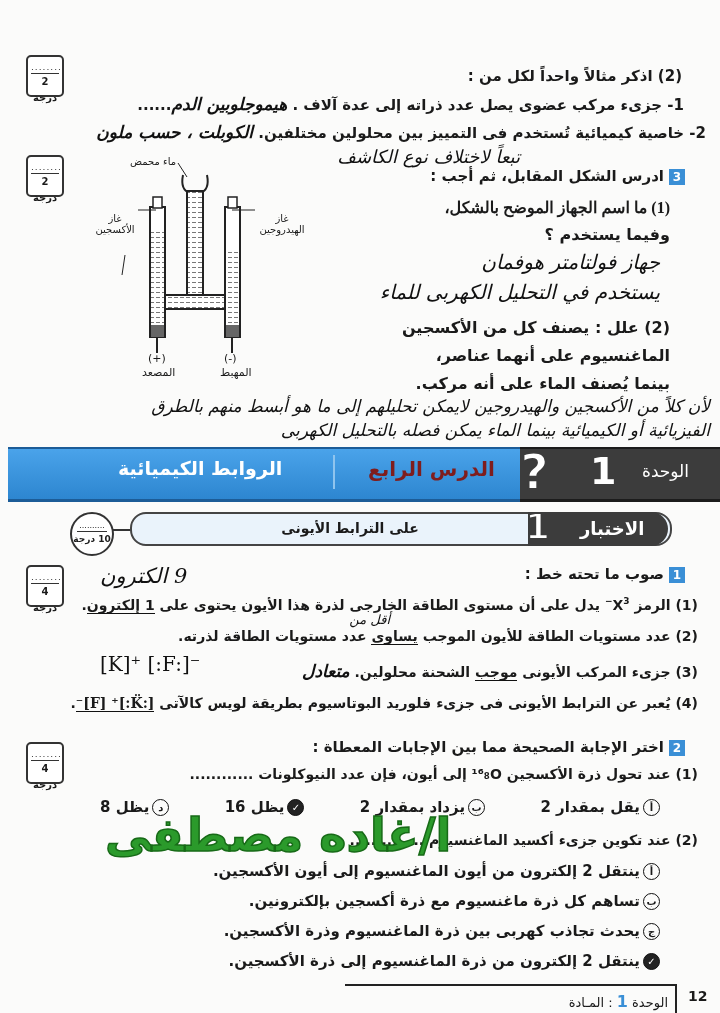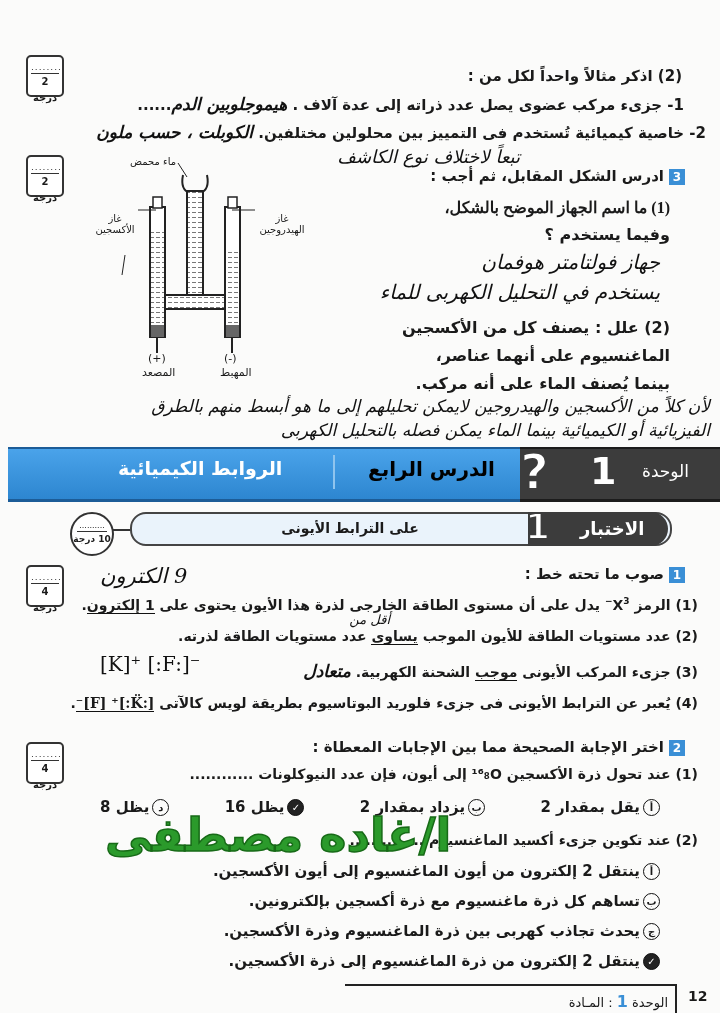--- a/index.html
+++ b/index.html
@@ -97,21 +97,21 @@
   <div class="abs rtl" style="left:52px;top:211px;font-size:11px;">المصعد</div>
   <div class="abs" style="left:134px;top:197px;font-size:11px;">(-)</div>
   <div class="abs rtl" style="left:130px;top:211px;font-size:11px;">المهبط</div>
 </div>
 
 <div class="banner">
   <div class="blue"></div>
   <div class="dark"></div>
   <div class="abs rtl" style="left:110px;top:10px;font-size:19px;font-weight:bold;color:#fff;white-space:nowrap;">الروابط الكيميائية</div>
   <div class="abs" style="left:325px;top:8px;width:2px;height:34px;background:#8fc4ee;"></div>
-  <div class="abs rtl" style="left:360px;top:10px;font-size:20px;font-weight:bold;color:#000000;white-space:nowrap;">الدرس الرابع</div>
+  <div class="abs rtl" style="left:360px;top:10px;font-size:20px;font-weight:bold;color:#7f1d1d;white-space:nowrap;">الدرس الرابع</div>
   <div class="abs" style="left:512px;top:-4px;font-size:50px;font-weight:bold;color:#fff;-webkit-text-stroke:2px #3c3c3c;">?</div>
   <div class="abs" style="left:582px;top:2px;font-size:38px;font-weight:bold;color:#fff;">1</div>
   <div class="abs rtl" style="left:634px;top:14px;font-size:17px;color:#fff;white-space:nowrap;">الوحدة</div>
 </div>
 
 <div class="abs" style="left:70px;top:512px;width:40px;height:40px;border:2px solid #333;border-radius:50%;background:#fff;text-align:center;">
   <div style="font-size:8px;line-height:10px;margin-top:7px;border-bottom:1px solid #333;margin-left:5px;margin-right:5px;">..........</div>
   <div class="rtl" style="font-size:9px;font-weight:bold;line-height:14px;">10 درجة</div>
 </div>
 <div class="abs" style="left:112px;top:529px;width:20px;height:2px;background:#333;"></div>
@@ -131,21 +131,21 @@
 </div>
 <div class="abs rtl q" style="right:22px;top:596px;font-size:14px;">
   <span>(1) الرمز X</span><sup style="font-size:9px;">3−</sup><span> يدل على أن مستوى الطاقة الخارجى لذرة هذا الأيون يحتوى على </span><span class="underline">1 إلكترون</span>.
 </div>
 <div class="abs rtl hw" style="right:330px;top:612px;font-size:13px;">أقل من</div>
 <div class="abs rtl q" style="right:22px;top:628px;font-size:14px;">
   <span>(2) عدد مستويات الطاقة للأيون الموجب </span><span class="underline">يساوى</span><span> عدد مستويات الطاقة لذرته.</span>
 </div>
 <div class="abs hw" style="left:100px;top:652px;font-size:20px;font-style:normal;">[K]⁺ [:F:]⁻</div>
 <div class="abs rtl q" style="right:22px;top:661px;font-size:14px;">
-  <span>(3) جزىء المركب الأيونى </span><span class="underline">موجب</span><span> الشحنة الكهربية.</span>
+  <span>(3) جزىء المركب الأيونى </span><span class="underline">موجب</span><span> الشحنة محلولين.</span>
   <span class="hw" style="font-size:17px;">متعادل</span>
 </div>
 <div class="abs rtl q" style="right:22px;top:695px;font-size:14px;">
   <span>(4) يُعبر عن الترابط الأيونى فى جزىء فلوريد البوتاسيوم بطريقة لويس كالآتى</span>
   <span class="underline" style="font-family:'DejaVu Serif',serif;">[:K̈:]⁺ [F]⁻</span>.
 </div>
 
 <div class="score" style="left:26px;top:742px;">
   <div class="dots">........</div>
   <div class="lbl">4 درجة</div>

